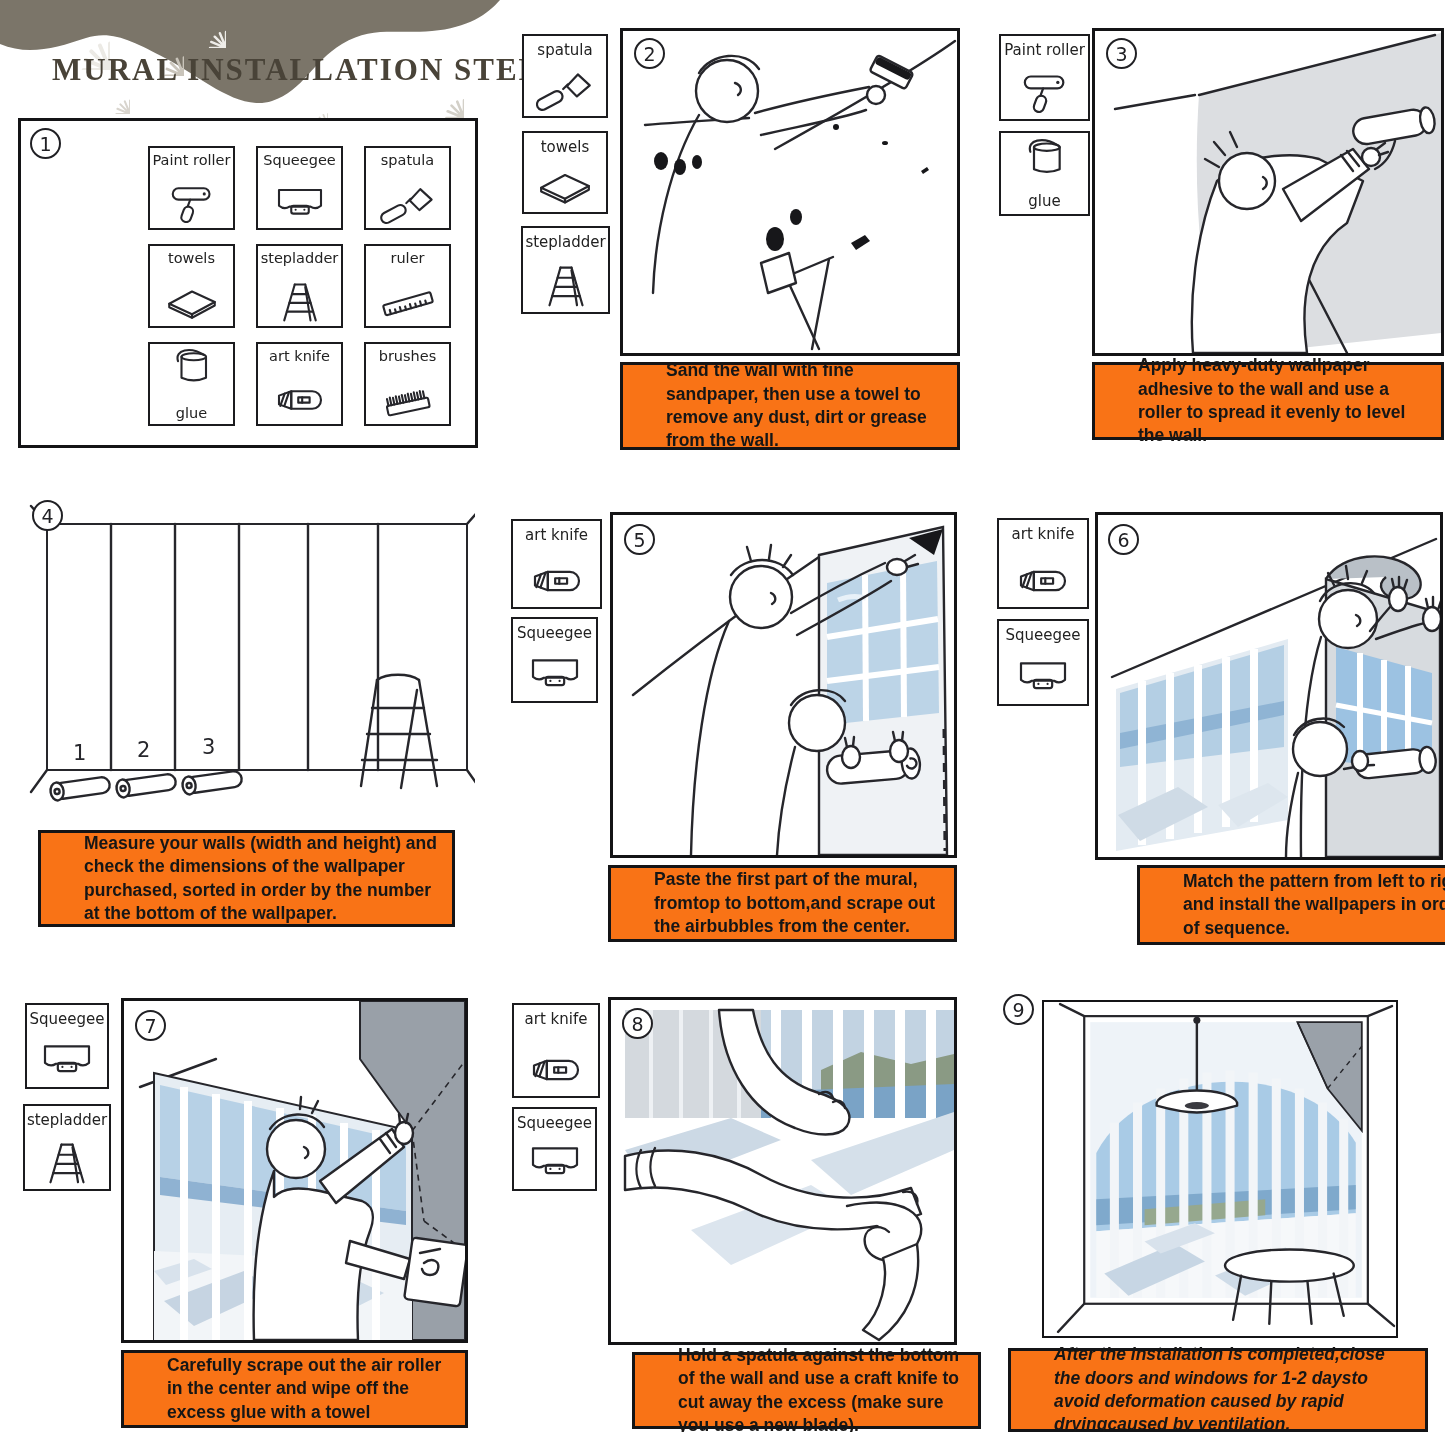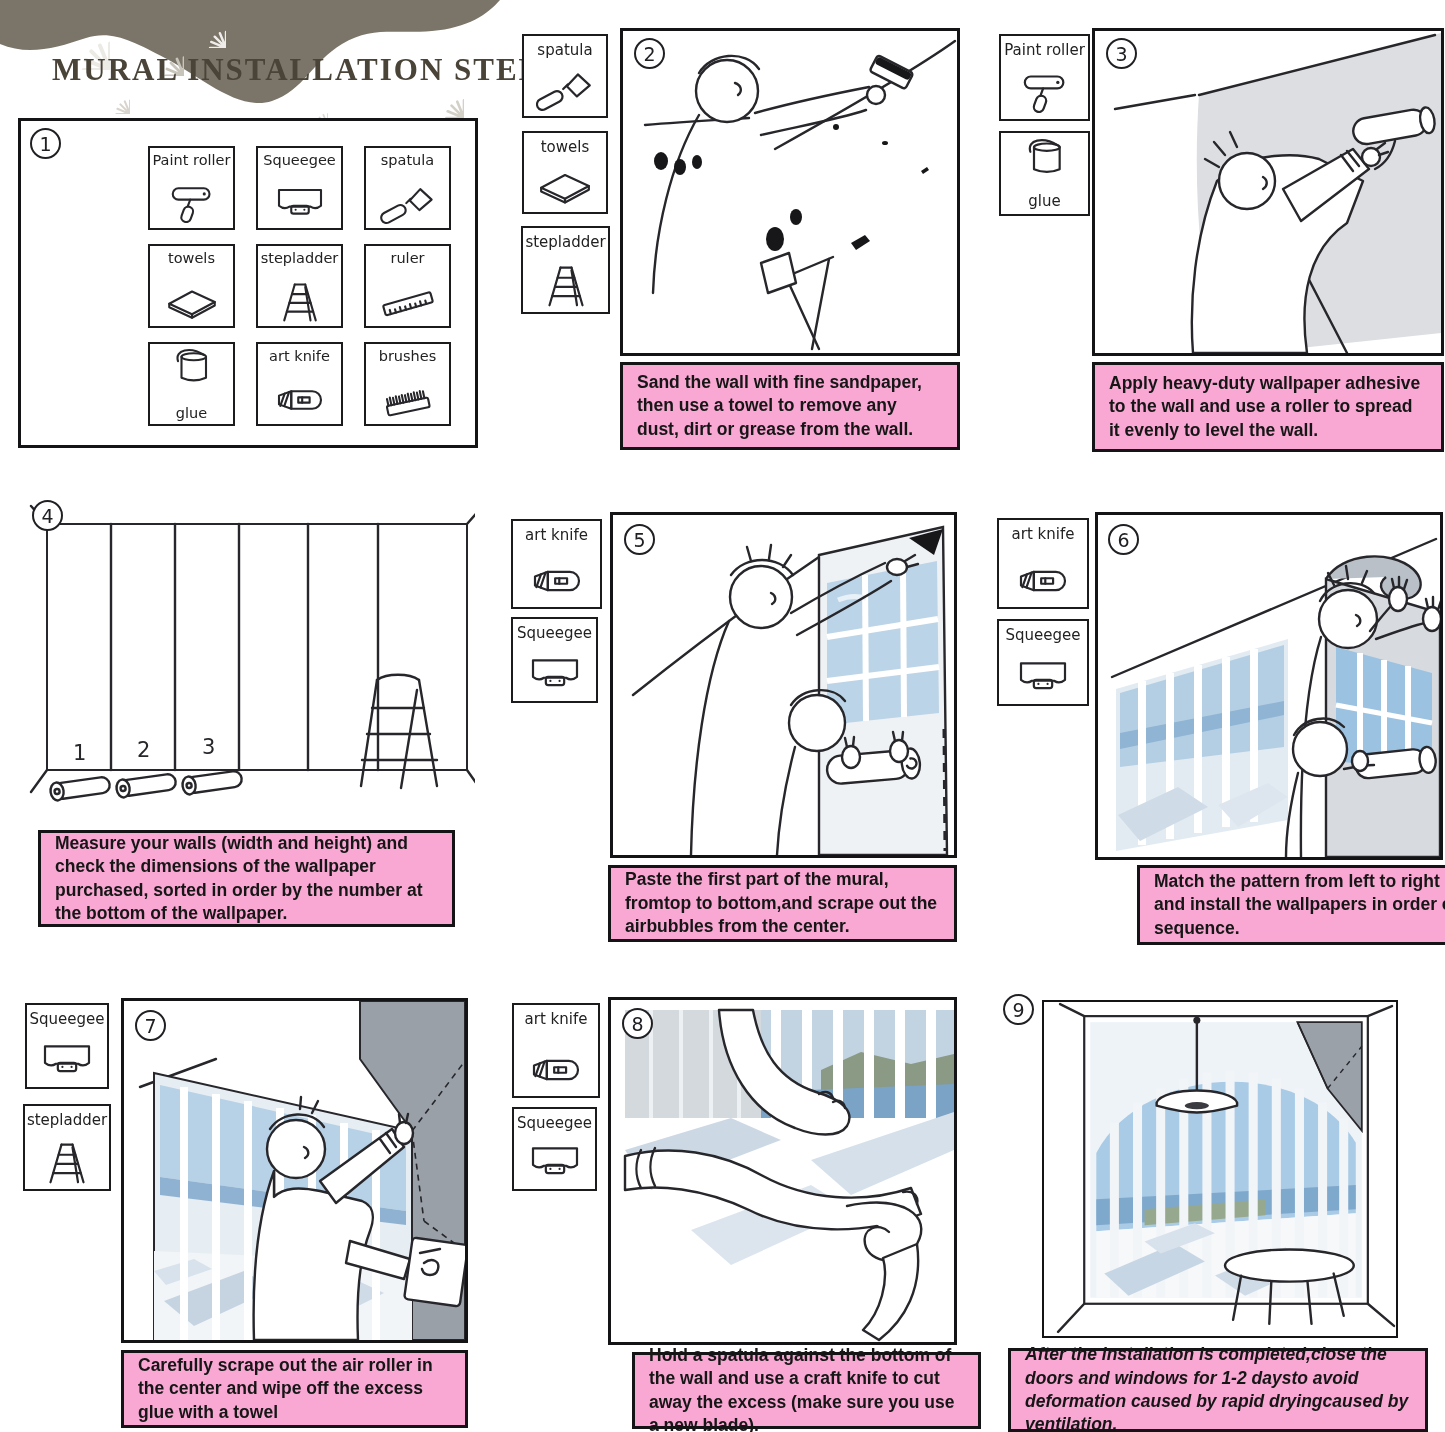--- a/index.html
+++ b/index.html
@@ -7,22 +7,22 @@
         font-family:"Liberation Sans",sans-serif;color:#1c1c1e;}
   svg{display:block;}
   .ink{fill:none;stroke:#26262b;stroke-width:2.4;stroke-linecap:round;stroke-linejoin:round;}
   .inkf{fill:#ffffff;stroke:#26262b;stroke-width:2.4;stroke-linecap:round;stroke-linejoin:round;}
   .blk{fill:#17171a;stroke:none;}
   .page-title{position:absolute;left:52px;top:52px;margin:0;font-family:"Liberation Serif",serif;
         font-weight:700;font-size:31px;letter-spacing:2px;color:#494338;}
   .flower{position:absolute;pointer-events:none;}
   .panelbox{position:absolute;border:3px solid #141416;background:#fff;box-sizing:border-box;overflow:hidden;}
   .panelbox .illus{width:100%;height:100%;}
-  .caption{position:absolute;border:3px solid #141416;background:#f9a8d4;box-sizing:border-box;
-        display:flex;align-items:center;}
+  .caption{position:absolute;border:3px solid #141416;background:#f97316;box-sizing:border-box;
+        display:flex;align-items:center;padding-left:29px;}
   .caption p{margin:0;padding:6px 14px;font-size:17.5px;line-height:1.34;font-weight:600;color:#161616;}
   .badge{position:absolute;width:31px;height:31px;border:2.4px solid #202024;border-radius:50%;
         background:#fff;display:flex;align-items:center;justify-content:center;z-index:6;
         font-family:"DejaVu Sans",sans-serif;font-size:19px;color:#202024;box-sizing:border-box;}
   .toolbox{position:absolute;border:2.5px solid #1b1b1e;background:#fff;box-sizing:border-box;
         display:flex;flex-direction:column;align-items:center;justify-content:space-between;
         padding:5px 3px 4px 3px;}
   .toolbox.rev{flex-direction:column-reverse;}
   .tname{font-family:"DejaVu Sans",sans-serif;font-size:15px;color:#222;white-space:nowrap;}
   .toolbox svg{width:64px;height:44px;}
@@ -299,21 +299,21 @@
       <g transform="rotate(-10 300 96)">
         <rect class="inkf" x="258" y="82" width="74" height="26" rx="13"></rect>
         <ellipse class="inkf" cx="333" cy="95" rx="7" ry="13"></ellipse>
       </g>
       <path class="ink" d="M300 110 C 296 126, 288 134, 280 138"></path>
     </svg>
   </div>
   <div class="badge" style="left:1106px;top:38px;">
       <span>3</span>
     </div>
-  <div class="caption" style="left:1092px;top:362px;width:352px;height:90px;">
+  <div class="caption" style="left:1092px;top:362px;width:352px;height:78px;">
     <p>Apply heavy-duty wallpaper adhesive to the wall and use a roller to spread it evenly to level the wall.</p>
   </div>
 
   <svg class="flower" style="left:25px;top:498px;" width="450" height="325" viewBox="0 0 450 325">
     <rect x="22" y="26" width="420" height="246" fill="#fff" stroke="#26262b" stroke-width="2"></rect>
     <path class="ink" stroke-width="1.8" d="M86 26 V272 M150 26 V272 M214 26 V272 M283 26 V272 M353 26 V272"></path>
     <path class="ink" d="M22 26 L6 8 M442 26 L456 10 M22 272 L6 294 M442 272 L456 292"></path>
     <text class="handnum" x="48" y="262">1</text>
     <text class="handnum" x="112" y="259">2</text>
     <text class="handnum" x="177" y="256">3</text>

